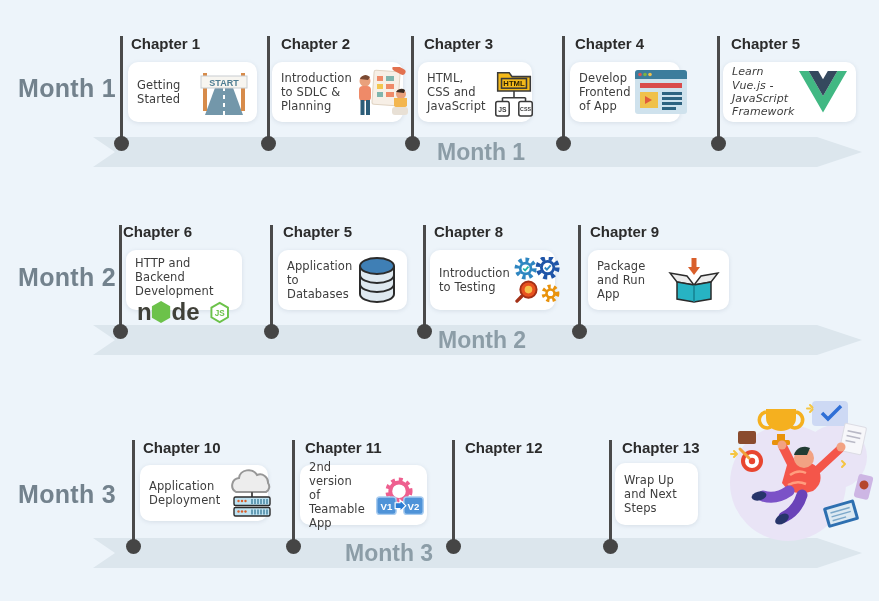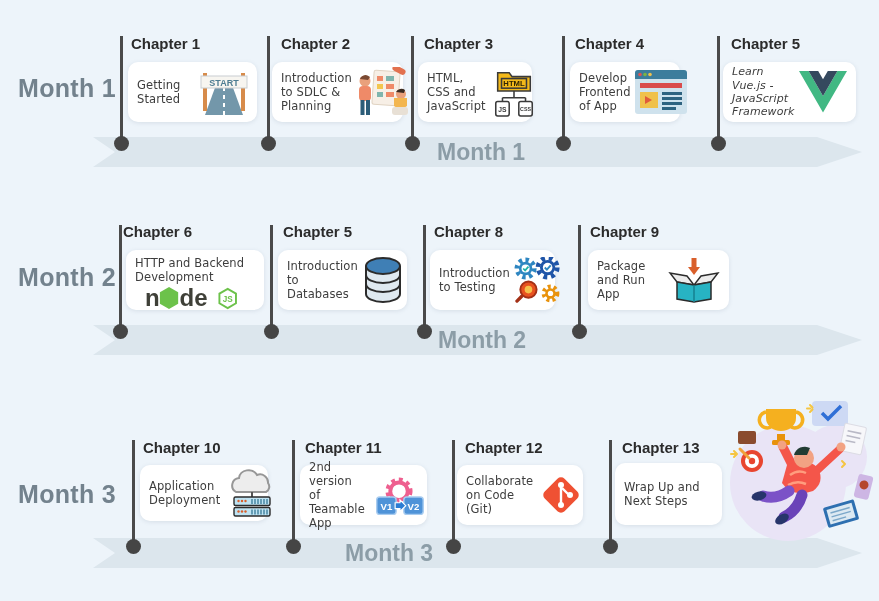--- a/index.html
+++ b/index.html
@@ -139,33 +139,33 @@
   <div class="dot" style="left:113px;top:324px"></div>
   <div class="dot" style="left:264px;top:324px"></div>
   <div class="dot" style="left:417px;top:324px"></div>
   <div class="dot" style="left:572px;top:324px"></div>
 
   <div class="chapter-title" style="left:123px;top:223px">Chapter 6</div>
   <div class="chapter-title" style="left:283px;top:223px">Chapter 5</div>
   <div class="chapter-title" style="left:434px;top:223px">Chapter 8</div>
   <div class="chapter-title" style="left:590px;top:223px">Chapter 9</div>
 
-  <div class="card col" style="left:126px;top:250px;width:138px;height:60px">
+  <div class="card col" style="left:126px;top:250px;width:116px;height:60px">
     <div class="desc">HTTP and Backend Development</div>
     <svg class="icon center-ic" width="104" height="25" viewBox="0 0 104 26">
       <text x="0" y="22" font-size="25" font-weight="bold" fill="#3f4038">n</text>
       <polygon points="25,2 34.5,7.5 34.5,19.5 25,25 15.5,19.5 15.5,7.5" fill="#6cc24a"></polygon>
       <text x="36" y="22" font-size="25" font-weight="bold" fill="#3f4038">de</text>
       <polygon points="86,4 94.6,9 94.6,19 86,24 77.4,19 77.4,9" fill="#ffffff" stroke="#6cc24a" stroke-width="2"></polygon>
       <text x="86" y="17.5" font-size="8.5" font-weight="bold" fill="#6cc24a" text-anchor="middle">JS</text>
     </svg>
   </div>
 
   <div class="card" style="left:278px;top:250px;width:129px;height:60px">
-    <div class="desc">Introduction to Databases</div>
+    <div class="desc">Application to Databases</div>
     <svg class="icon" width="42" height="48" viewBox="0 0 42 48">
       <path d="M4 10 v28 a17 8 0 0 0 34 0 V10" fill="#dfe9f0" stroke="#2b2b2b" stroke-width="2"></path>
       <path d="M4 19 a17 8 0 0 0 34 0" fill="none" stroke="#2b2b2b" stroke-width="2"></path>
       <path d="M4 28 a17 8 0 0 0 34 0" fill="none" stroke="#2b2b2b" stroke-width="2"></path>
       <ellipse cx="21" cy="10" rx="17" ry="8" fill="#3f7fb5" stroke="#2b2b2b" stroke-width="2"></ellipse>
     </svg>
   </div>
 
   <div class="card" style="left:430px;top:250px;width:125px;height:60px">
     <div class="desc">Introduction to Testing</div>
@@ -244,33 +244,22 @@
       <circle cx="31" cy="17" r="12" fill="none" stroke="#ee5f8f" stroke-width="4" stroke-dasharray="4 4"></circle>
       <circle cx="31" cy="17" r="9" fill="none" stroke="#ee5f8f" stroke-width="4"></circle>
       <rect x="8" y="23" width="20" height="18" rx="3" fill="#4f93d8" stroke="#a8ccf0" stroke-width="1.5"></rect>
       <rect x="36" y="23" width="20" height="18" rx="3" fill="#4f93d8" stroke="#a8ccf0" stroke-width="1.5"></rect>
       <text x="18" y="36" font-size="10" font-weight="bold" fill="#ffffff" text-anchor="middle">V1</text>
       <text x="46" y="36" font-size="10" font-weight="bold" fill="#ffffff" text-anchor="middle">V2</text>
       <polygon points="27,29 32,29 32,26 38,32 32,38 32,35 27,35" fill="#2b7cd3" stroke="#ffffff" stroke-width="1.2"></polygon>
     </svg>
   </div>
 
-  <div class="card" style="left:457px;top:465px;width:126px;height:60px">
-    <div class="desc">Collaborate on Code (Git)</div>
-    <svg class="icon" width="48" height="48" viewBox="0 0 48 48">
-      <rect x="10" y="10" width="28" height="28" rx="5" transform="rotate(45 24 24)" fill="#ef5133"></rect>
-      <line x1="24" y1="16" x2="24" y2="32" stroke="#ffffff" stroke-width="2.4"></line>
-      <line x1="25" y1="17" x2="31" y2="23" stroke="#ffffff" stroke-width="2.4"></line>
-      <circle cx="24" cy="14" r="3" fill="#ffffff"></circle>
-      <circle cx="33" cy="24" r="3" fill="#ffffff"></circle>
-      <circle cx="24" cy="34" r="3" fill="#ffffff"></circle>
-    </svg>
-  </div>
-
-  <div class="card" style="left:615px;top:463px;width:107px;height:62px">
+
+  <div class="card" style="left:615px;top:463px;width:83px;height:62px">
     <div class="desc">Wrap Up and Next Steps</div>
   </div>
 
   <svg style="position:absolute;left:690px;top:395px" width="188" height="150" viewBox="0 0 188 150">
     <circle cx="98" cy="88" r="58" fill="#e9e4f6"></circle>
     <circle cx="145" cy="62" r="32" fill="#e9e4f6"></circle>
     <rect x="122" y="6" width="36" height="25" rx="4" fill="#cdd9f4"></rect>
     <path d="M132 18 l6 6 l13-13" stroke="#2f6fd6" stroke-width="3.5" fill="none"></path>
     <g transform="rotate(12 163 44)">
       <rect x="152" y="30" width="22" height="28" rx="2" fill="#f7f7fa" stroke="#dcdce4"></rect>

